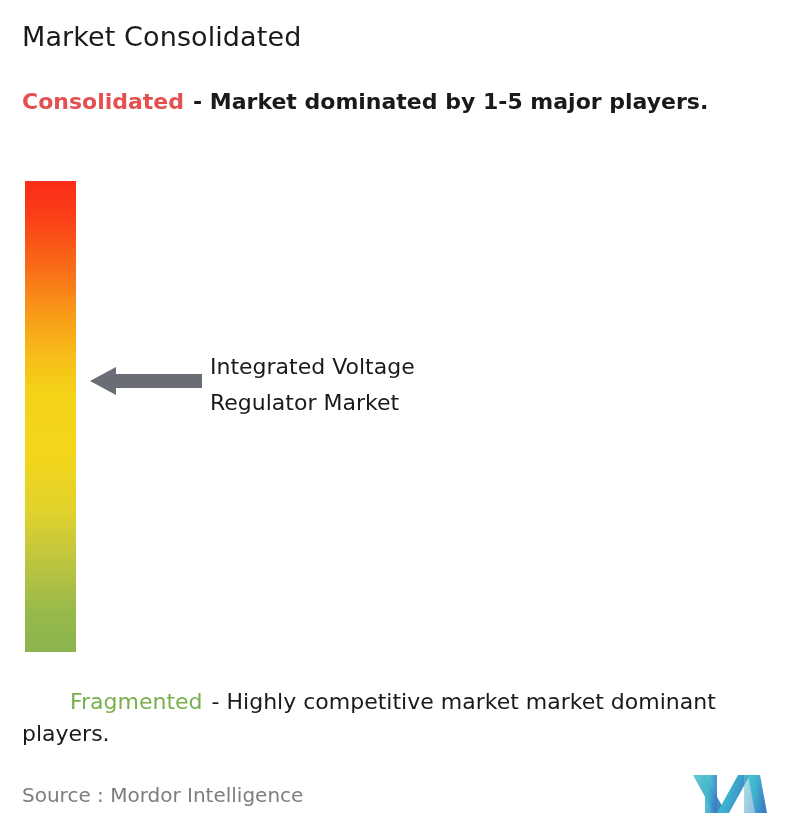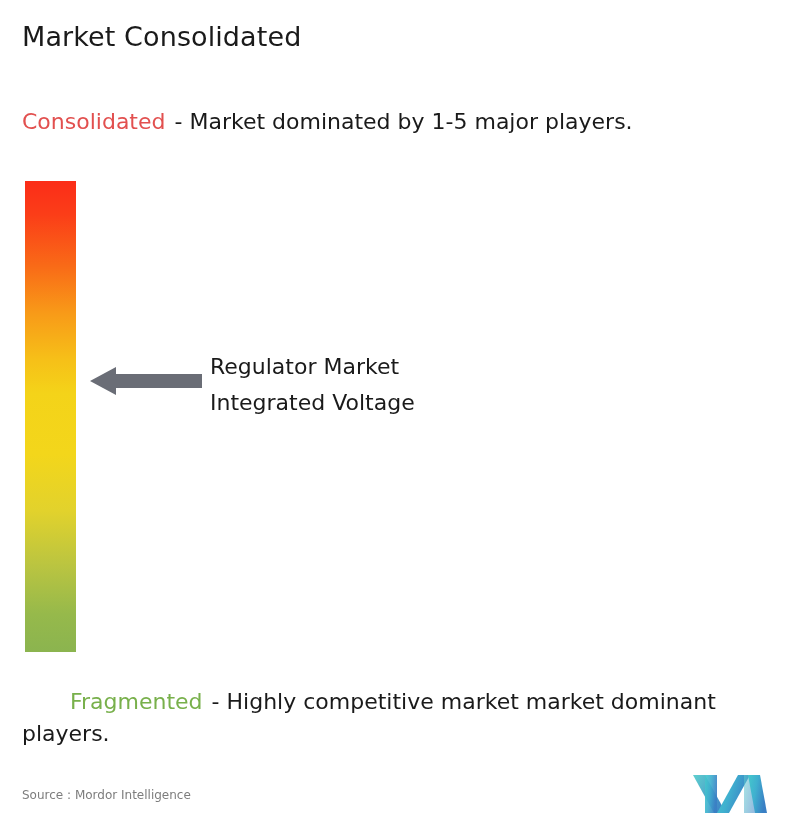--- a/index.html
+++ b/index.html
@@ -28,22 +28,21 @@
   }
 
   #consolidated-desc {
     position: absolute;
     left: 22px;
     top: 86px;
     width: 756px;
     font-size: 22px;
     line-height: 32px;
     color: #1a1a1a;
-    font-weight: 400;
-    margin-top: 20px;
+    font-weight: 700;
   }
   #fragmented-desc {
     position: absolute;
     left: 22px;
     top: 686px;
     width: 766px;
     font-size: 22px;
     line-height: 32px;
     color: #1a1a1a;
     font-weight: 400;
@@ -106,21 +105,21 @@
   }
   #pointer-label .line {
     display: block;
     white-space: nowrap;
   }
 
   #source-note {
     position: absolute;
     left: 22px;
     top: 782px;
-    font-size: 12px;
+    font-size: 20px;
     line-height: 26px;
     color: #7d7d7d;
     font-weight: 400;
     white-space: nowrap;
   }
 
   #brand-logo {
     position: absolute;
     left: 692px;
     top: 771px;
@@ -140,22 +139,22 @@
 
 <div id="concentration-bar"></div>
 
 <div id="market-pointer">
   <svg width="112" height="30" viewBox="0 0 112 30">
     <polygon points="0,15 26,1 26,8 112,8 112,22 26,22 26,29" fill="#6a6d76"></polygon>
   </svg>
 </div>
 
 <div id="pointer-label">
+  <span class="line">Integrated Voltage</span>
   <span class="line">Regulator Market</span>
-  <span class="line">Integrated Voltage</span>
 </div>
 
 <div id="fragmented-desc"><span class="kw-fragmented">Fragmented</span><span class="kw-spacer"></span><span>- Highly competitive market market dominant players.</span></div>
 
 <div id="source-note">Source :  Mordor Intelligence</div>
 
 <div id="brand-logo">
   <svg width="76" height="46" viewBox="0 0 76 46">
     <defs>
       <linearGradient id="logoGrad" x1="0" y1="0" x2="1" y2="0.35">

